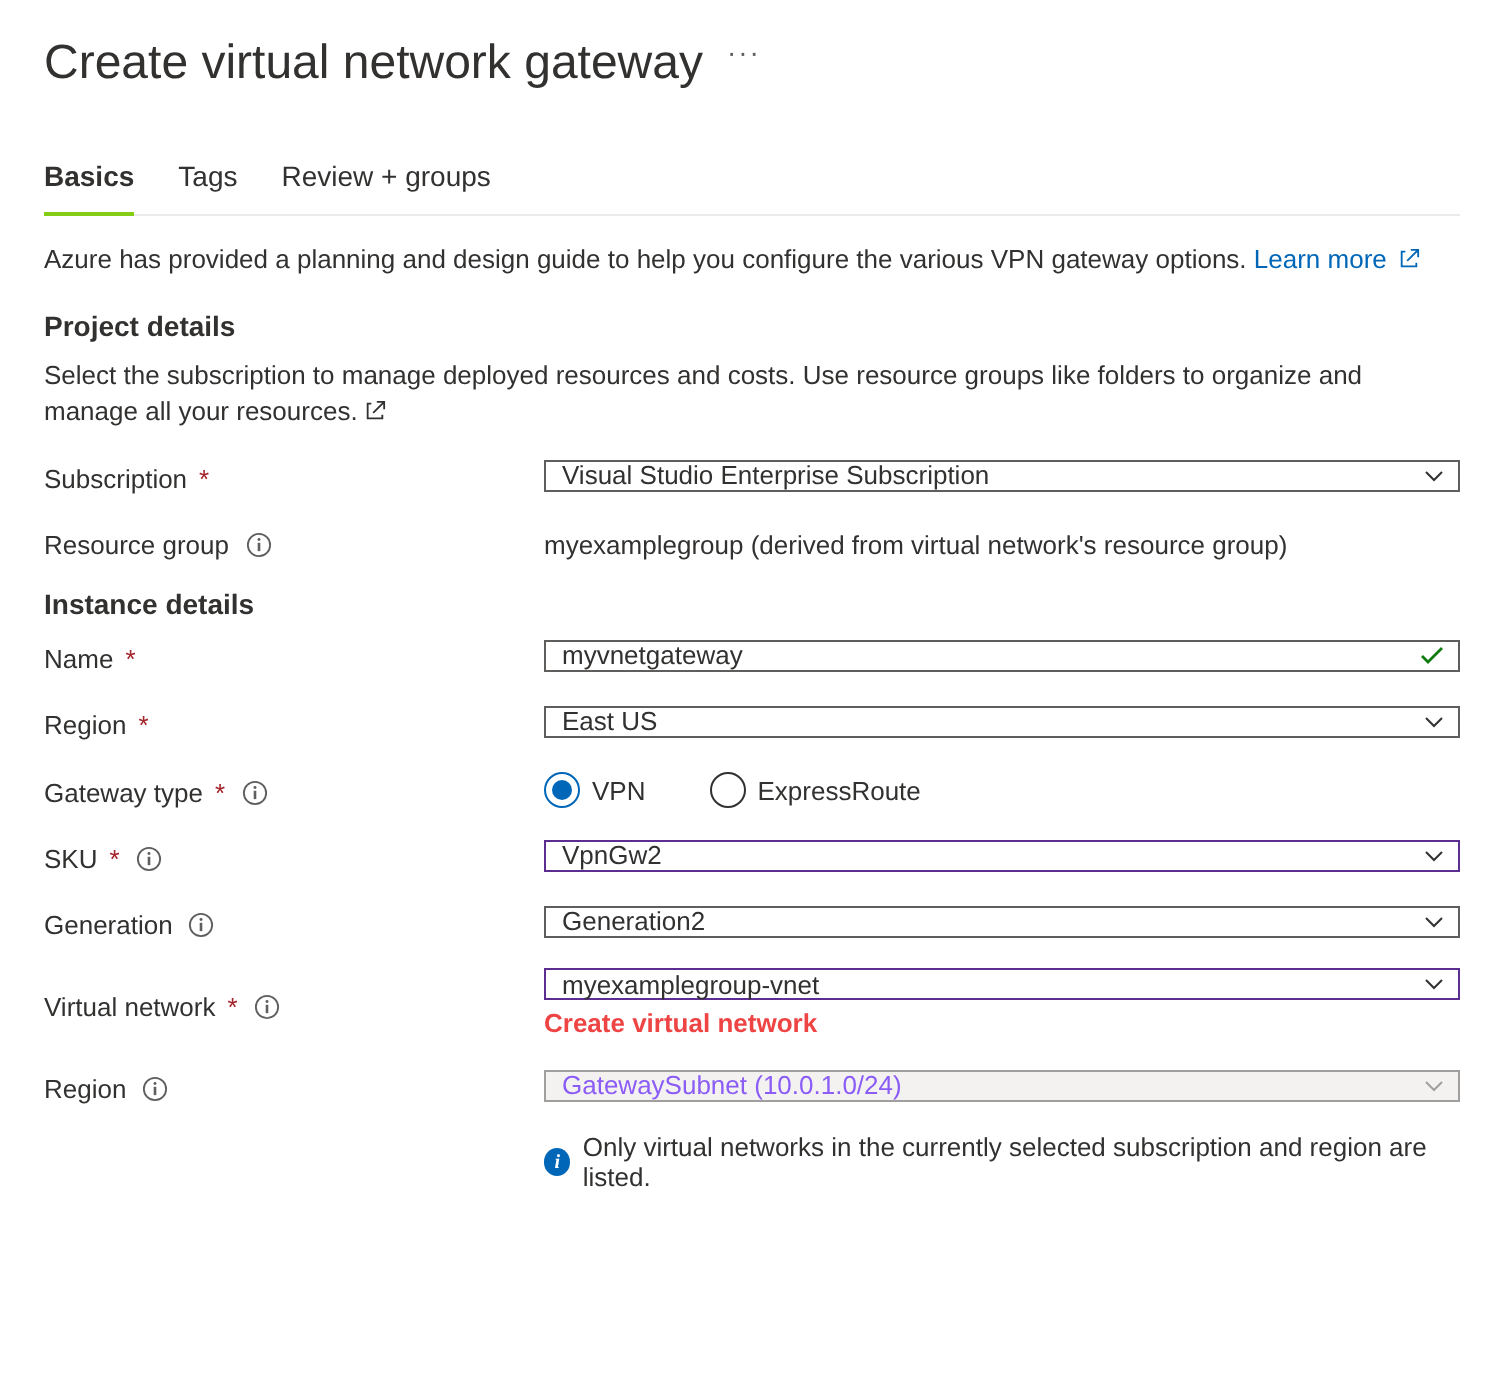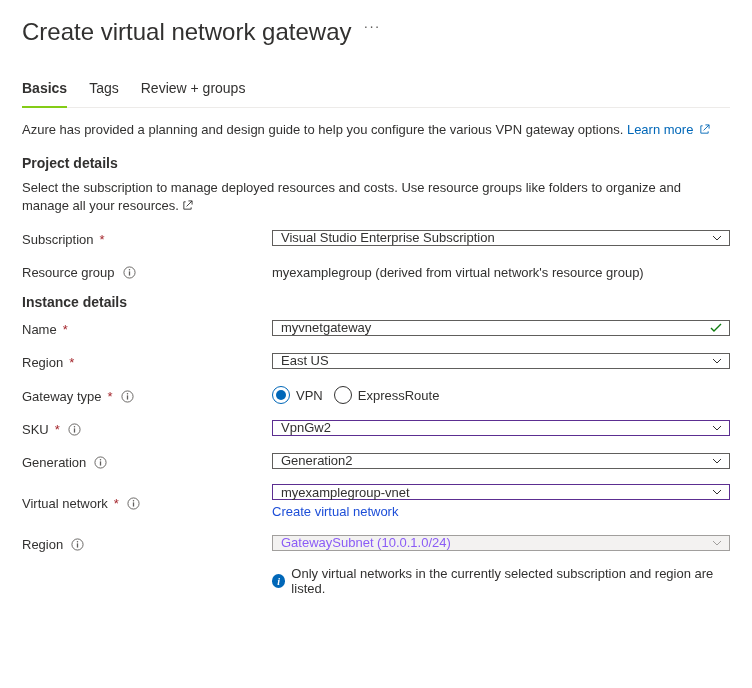--- a/index.html
+++ b/index.html
@@ -126,21 +126,21 @@
     border-color: #a19f9d;
     cursor: default;
   }
   .select.disabled .chevron svg path { stroke: #a19f9d; }
   .static-value {
     padding-top: 4px;
     font-size: 13px;
   }
   .radios {
     display: flex;
-    gap: 11px;
+    gap: 32px;
     align-items: center;
     padding-top: 2px;
   }
   .radio {
     display: flex;
     align-items: center;
     gap: 6px;
     cursor: pointer;
   }
   .radio-circle {
@@ -154,24 +154,25 @@
   }
   .radio.selected .radio-circle {
     border: 1px solid #0067b8;
   }
   .radio.selected .radio-dot {
     width: 10px; height: 10px;
     border-radius: 50%;
     background: #0067b8;
   }
   .sublink {
-    color: #1d4ed8;
+    color: #ef4444;
     font-size: 13px;
     margin-top: 4px;
     cursor: pointer;
+    font-weight: bold;
   }
   .info-note {
     display: flex;
     align-items: center;
     gap: 6px;
     font-size: 13px;
     margin-top: 6px;
     padding-left: 250px;
   }
   .info-note .info-badge {

